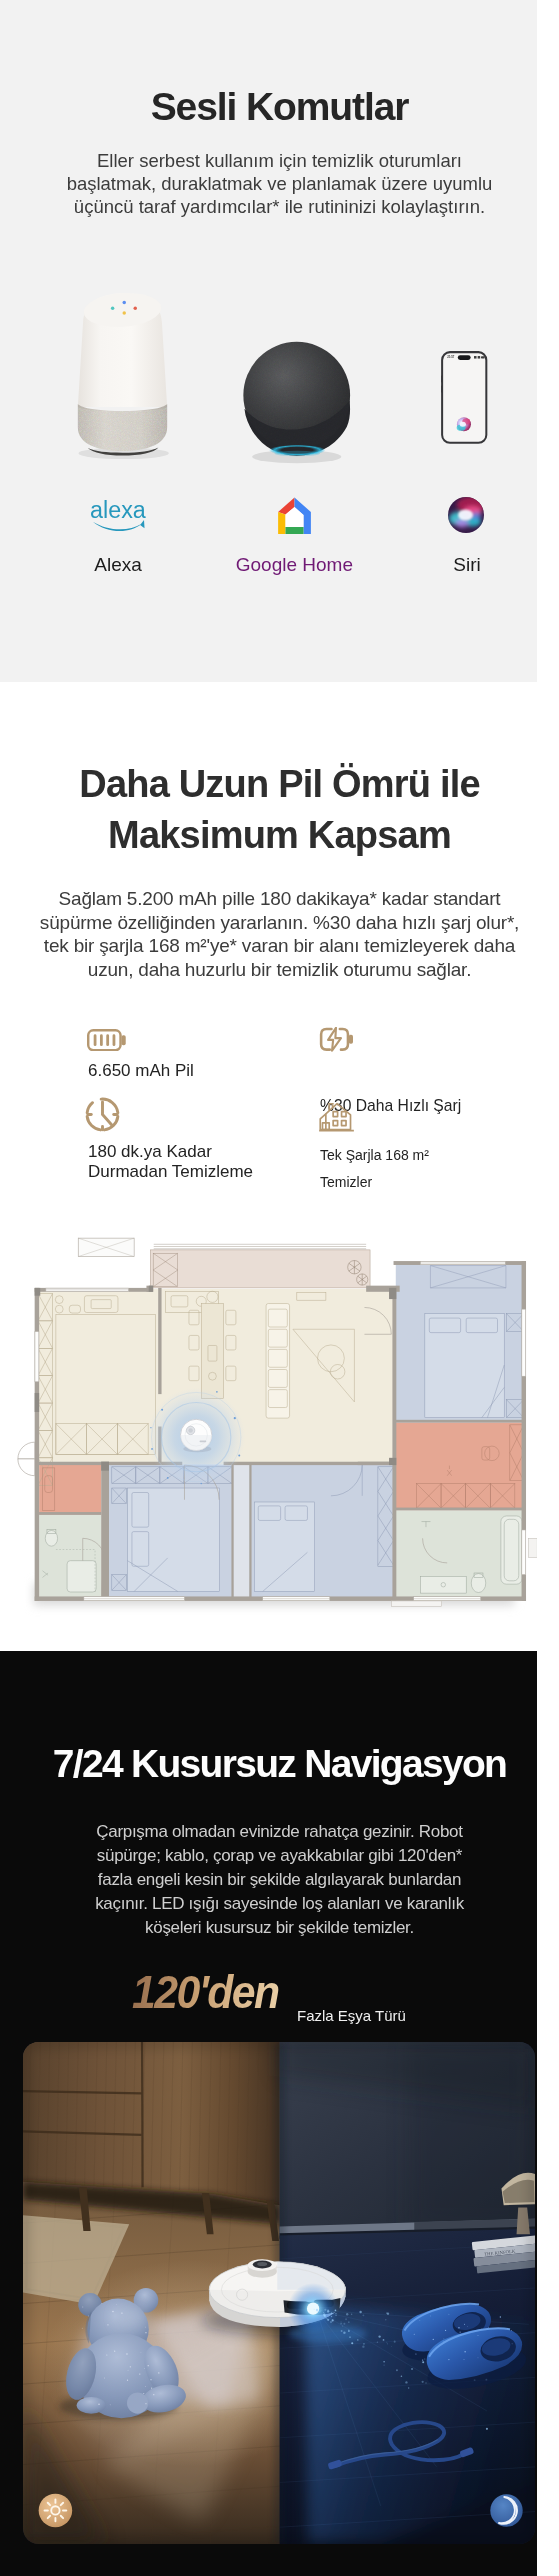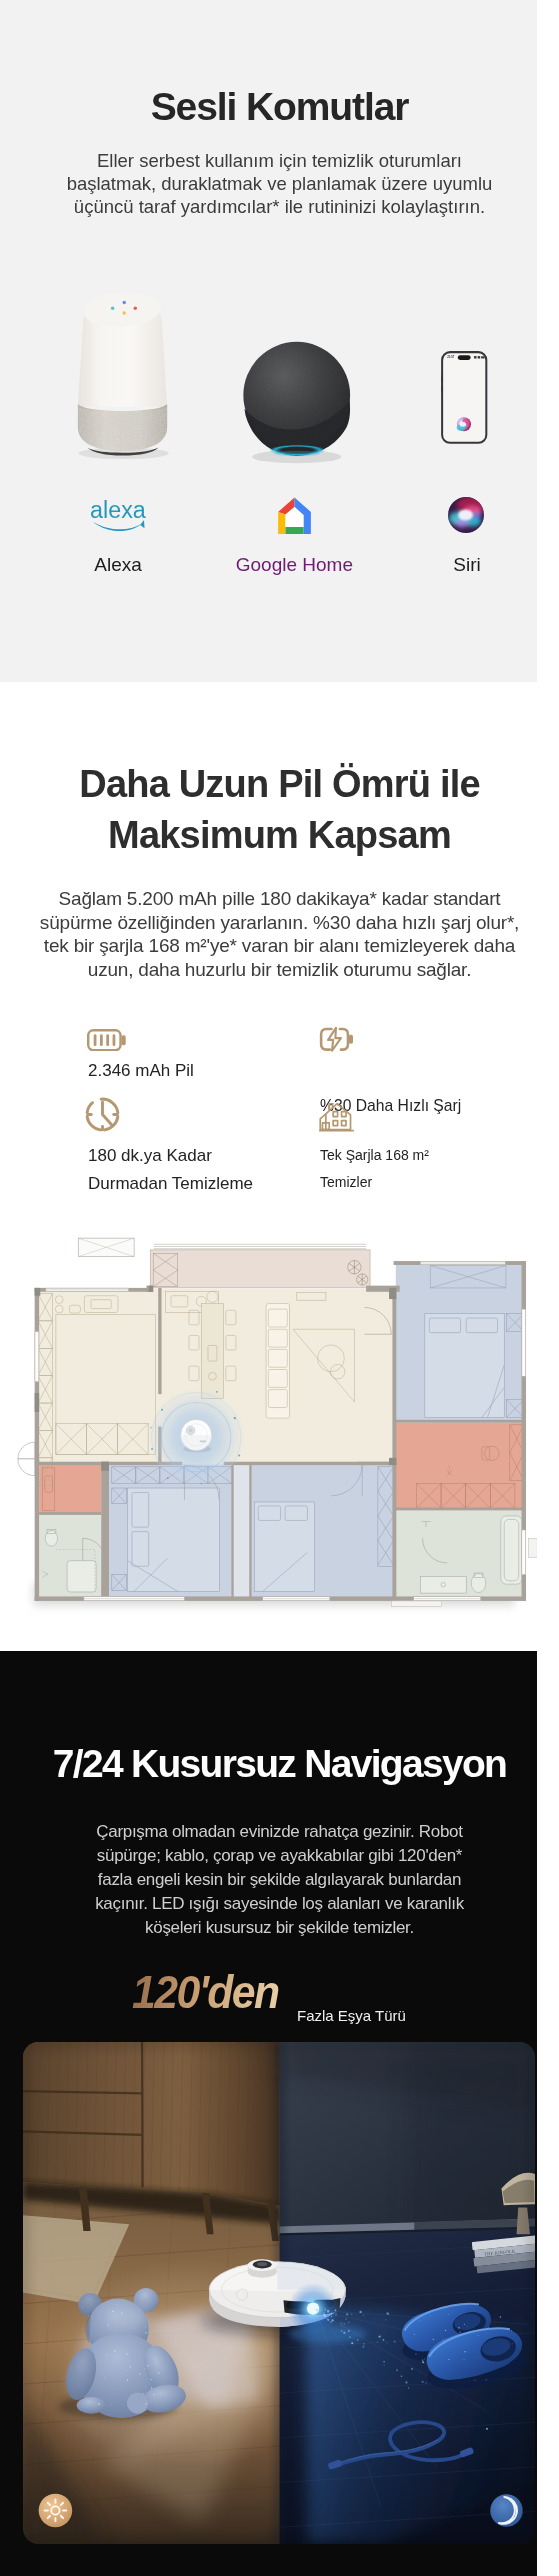--- a/index.html
+++ b/index.html
@@ -154,21 +154,21 @@
   <rect x="2.2" y="2.2" width="58" height="35.6" rx="9" fill="none" stroke="#b59871" stroke-width="4.4"></rect>
   <rect x="62" y="11" width="7.5" height="18" rx="3.2" fill="#b59871"></rect>
   <g stroke="#b59871" stroke-width="5" stroke-linecap="round">
     <line x1="14.5" y1="12" x2="14.5" y2="28"></line>
         <line x1="25.8" y1="12" x2="25.8" y2="28"></line>
     <line x1="37.1" y1="12" x2="37.1" y2="28"></line>
         <line x1="48.4" y1="12" x2="48.4" y2="28"></line>
   </g>
 </svg>
 
-<div class="abs" style="top:1061px;left:88px;font-size:17px;color:#232323;">2.346 mAh Pil</div>
+<div class="abs" style="top:1061px;left:88px;font-size:17px;color:#232323;">6.650 mAh Pil</div>
 
 <svg class="abs" style="top:1027px;left:319px;" width="35" height="24.6" viewBox="0 0 62 44">
   <path d="M22,3.5 L13,3.5 Q3.5,3.5 3.5,13 L3.5,31 Q3.5,40.5 13,40.5 L19,40.5" fill="none" stroke="#b59871" stroke-width="4.6" stroke-linecap="round"></path>
   <path d="M37,3.5 L42,3.5 Q51.5,3.5 51.5,13 L51.5,31 Q51.5,40.5 42,40.5 L39,40.5" fill="none" stroke="#b59871" stroke-width="4.6" stroke-linecap="round"></path>
   <rect x="53" y="14" width="7.5" height="16" rx="3.2" fill="#b59871"></rect>
   <path d="M30,1.5 L16,23 L25,23 L23,42.5 L39,20 L29,20 Z" fill="none" stroke="#b59871" stroke-width="3.8" stroke-linejoin="round"></path>
 </svg>
 
 <div class="abs" style="top:1061px;left:320px;font-size:15.7px;color:#232323;margin-top:36px;">%30 Daha Hızlı Şarj</div>
 
@@ -178,21 +178,21 @@
   <path d="M58.3,36.4 A27.5,27.5 0 0 1 34.3,60.3"></path>
   <path d="M27.6,60.3 A27.5,27.5 0 0 1 3.7,36.4"></path>
   <path d="M3.7,29.6 A27.5,27.5 0 0 1 13.3,11.9"></path>
   <path d="M31,10.5 L31,33 L47.5,51.5"></path>
   <line x1="51" y1="33" x2="57" y2="33"></line>
   <line x1="5" y1="33" x2="11" y2="33"></line>
   <line x1="31" y1="54" x2="31" y2="60"></line>
   </g>
 </svg>
 
-<div class="abs" style="top:1142px;left:88px;font-size:17px;line-height:28px;color:#232323;">180 dk.ya Kadar<br>Durmadan Temizleme</div>
+<div class="abs" style="top:1142px;left:88px;font-size:17px;line-height:20px;color:#232323;">180 dk.ya Kadar<br>Durmadan Temizleme</div>
 
 <svg class="abs" style="top:1098px;left:318px;" width="37" height="35" viewBox="0 0 66 62">
   <g fill="none" stroke="#b59871" stroke-width="3" stroke-linejoin="round">
     <path d="M14,28 L34,10 L58,30 L58,56 L14,56 Z"></path>
     <path d="M20,12 L20,22 M26,12 L26,17 M18,10 L28,10"></path>
     <path d="M14,28 L4,37 L4,56 L14,56"></path>
     <rect x="27" y="24" width="8" height="9"></rect>
         <rect x="42" y="24" width="8" height="9"></rect>
     <rect x="27" y="40" width="8" height="9"></rect>
         <rect x="42" y="40" width="8" height="9"></rect>

